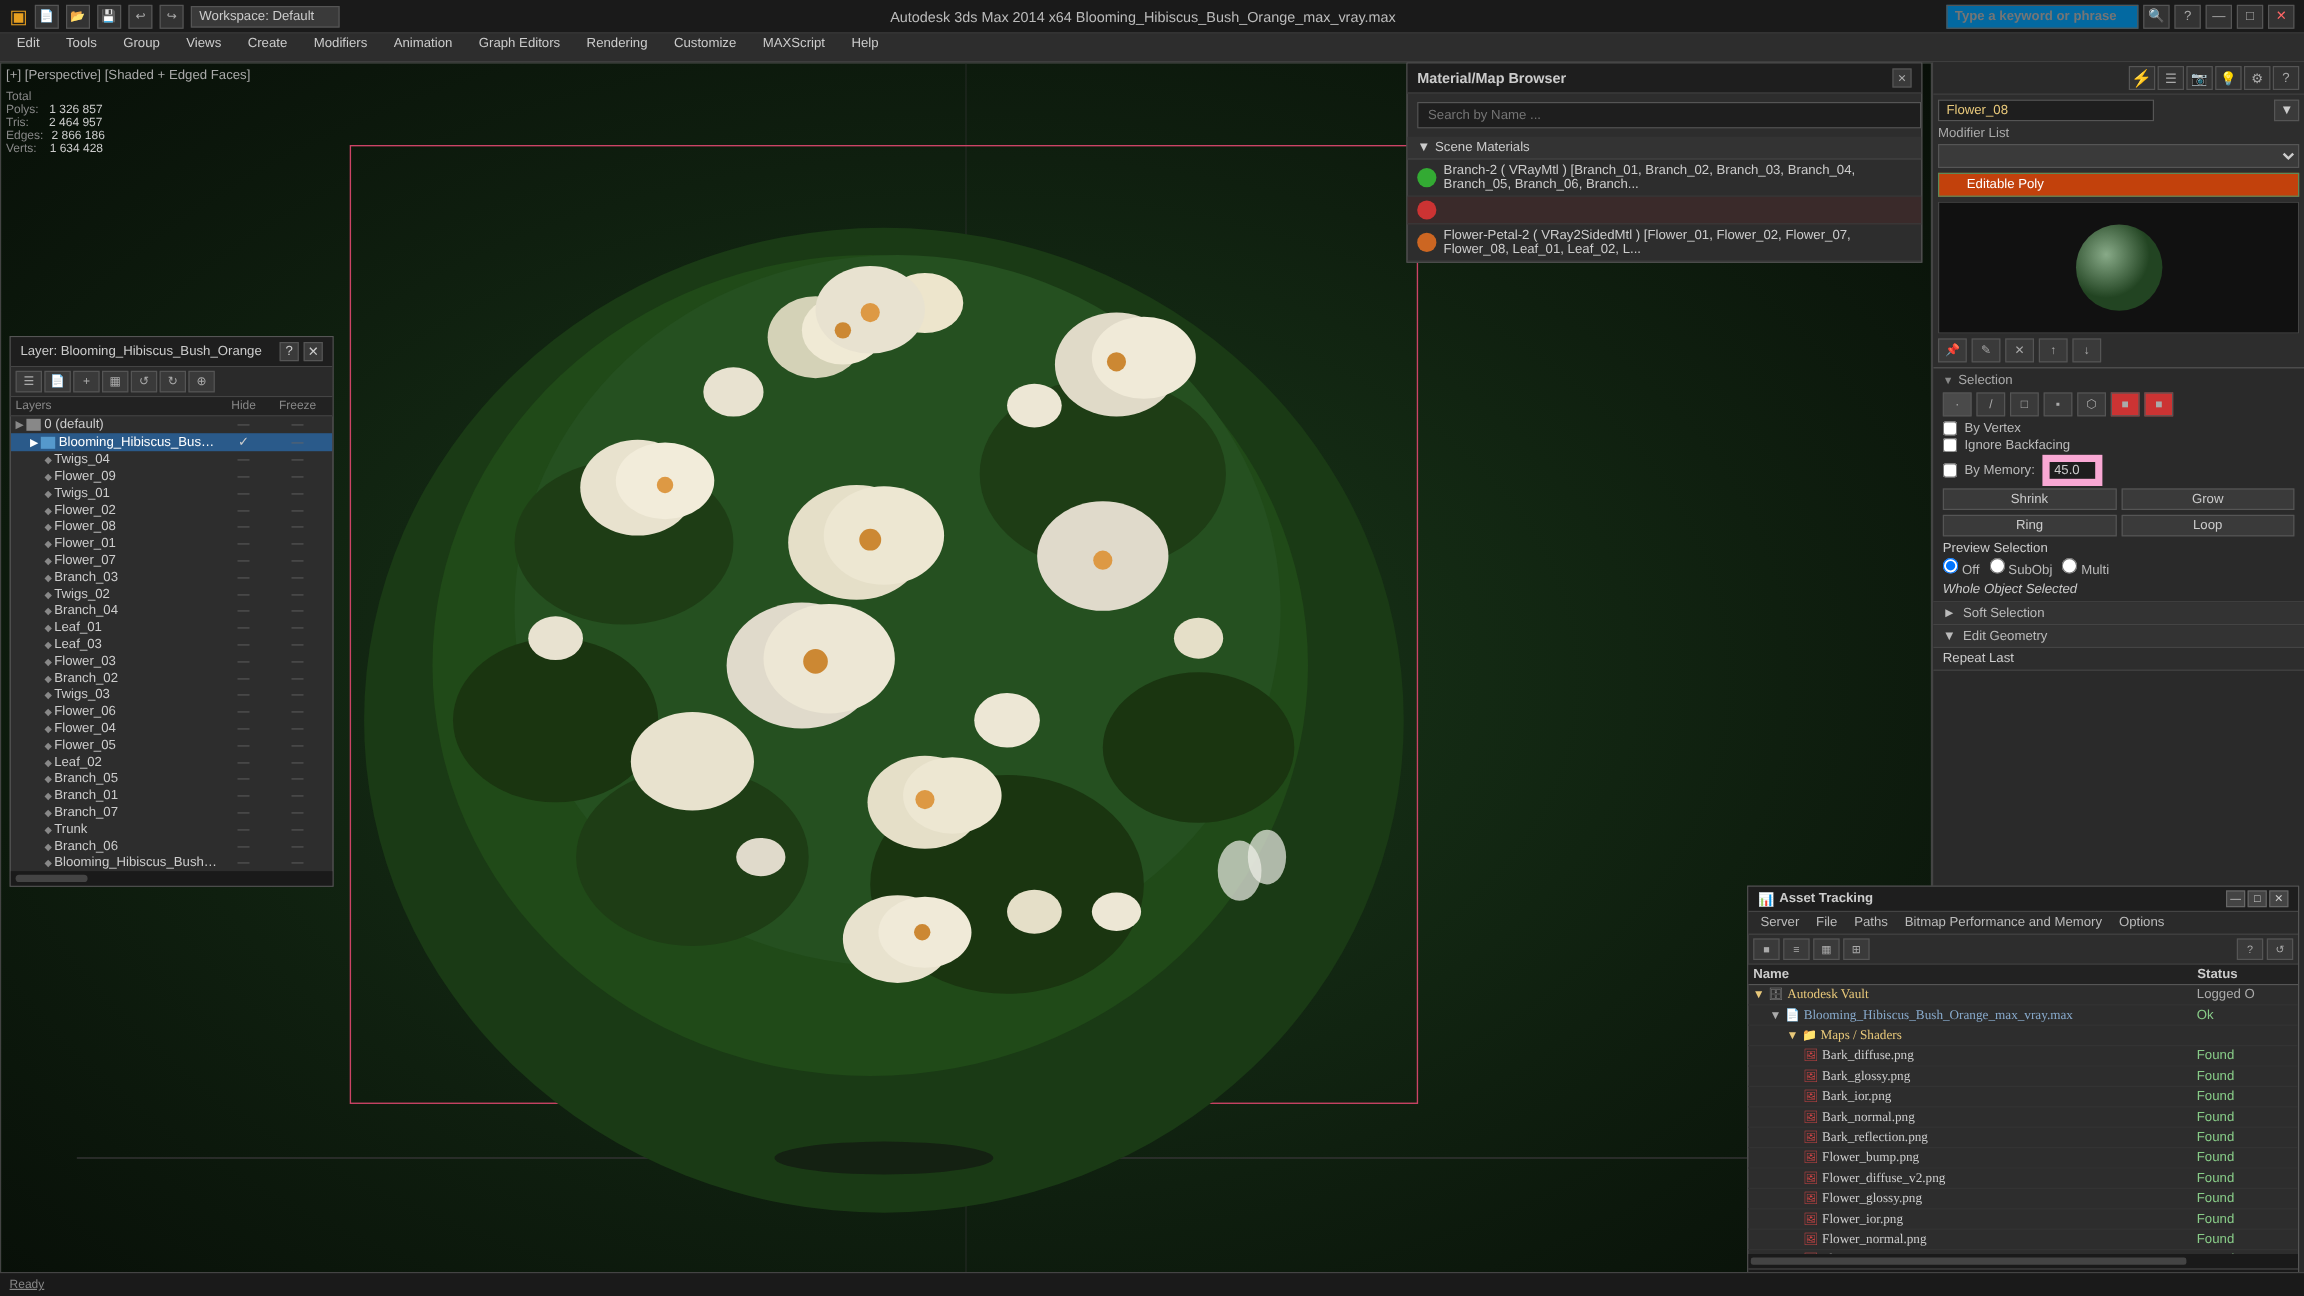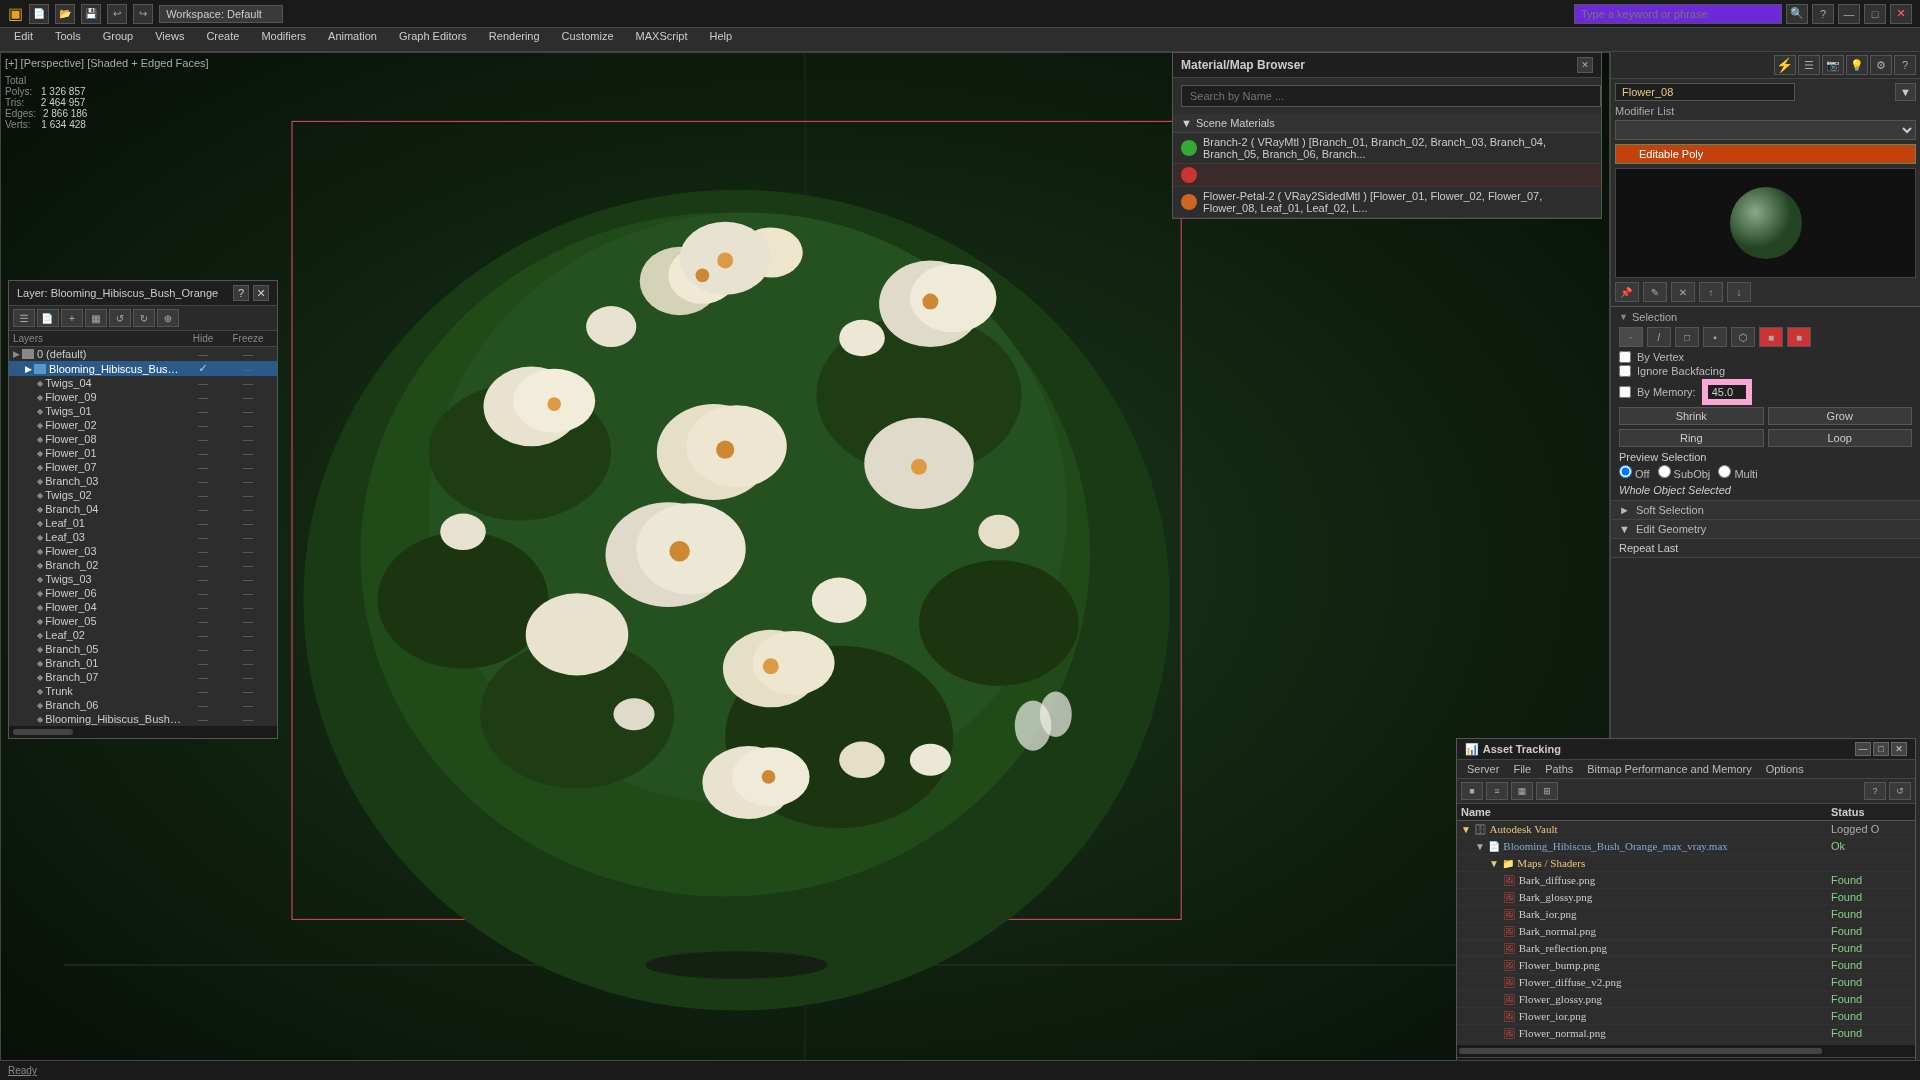--- a/index.html
+++ b/index.html
@@ -5,21 +5,21 @@
     * { margin: 0; padding: 0; box-sizing: border-box; }
     body { width: 1920px; height: 1080px; background: #2a2a2a; font-family: 'Segoe UI', Arial, sans-serif; font-size: 11px; color: #ccc; overflow: hidden; }
 
     
     #title-bar { height: 28px; background: #1a1a1a; display: flex; align-items: center; justify-content: space-between; padding: 0 8px; border-bottom: 1px solid #444; }
     #title-bar .left { display: flex; align-items: center; gap: 6px; }
     #title-bar .title-center { flex: 1; text-align: center; color: #bbb; font-size: 12px; }
     #title-bar .right { display: flex; align-items: center; gap: 4px; }
     .tb-btn { width: 20px; height: 20px; background: #333; border: 1px solid #555; color: #aaa; cursor: pointer; display: flex; align-items: center; justify-content: center; font-size: 10px; }
     .workspace-dropdown { background: #3a3a3a; border: 1px solid #555; color: #ccc; padding: 2px 20px 2px 6px; font-size: 11px; cursor: pointer; }
-    .search-box { width: 208px; height: 20px; background: #6d28d9; border: 1px solid #555; color: #ccc; padding: 2px 6px; font-size: 11px; }
+    .search-box { width: 160px; height: 20px; background: #0369a1; border: 1px solid #555; color: #ccc; padding: 2px 6px; font-size: 11px; font-weight: bold; }
     .wc-icon-btn { width: 22px; height: 20px; background: #333; border: 1px solid #555; color: #aaa; cursor: pointer; display: flex; align-items: center; justify-content: center; font-size: 11px; }
 
     
     #menu-bar { height: 24px; background: #2d2d2d; display: flex; align-items: flex-start; padding: 0 4px; border-bottom: 1px solid #444; gap: 2px; }
     .menu-item { padding: 2px 10px; color: #ccc; cursor: pointer; font-size: 11px; white-space: nowrap; }
 
     
     #main { display: flex; width: 1920px; height: calc(1080px - 52px); position: relative; }
 
     
@@ -132,20 +132,21 @@
 <div id="title-bar">
   <div class="left">
     <span style="color:#e8a020;font-size:16px;">▣</span>
     <span class="tb-btn" title="New">📄</span>
     <span class="tb-btn" title="Open">📂</span>
     <span class="tb-btn" title="Save">💾</span>
     <span class="tb-btn">↩</span>
     <span class="tb-btn">↪</span>
     <span class="workspace-dropdown">Workspace: Default</span>
   </div>
+  <div class="title-center">Autodesk 3ds Max 2014 x64     Blooming_Hibiscus_Bush_Orange_max_vray.max</div>
   <div class="right">
     <input class="search-box" placeholder="Type a keyword or phrase" style="">
     <span class="wc-icon-btn">🔍</span>
     <span class="wc-icon-btn">?</span>
     <span class="wc-icon-btn">—</span>
     <span class="wc-icon-btn">□</span>
     <span class="wc-icon-btn" style="color:#ff6666;">✕</span>
   </div>
 </div>
 

